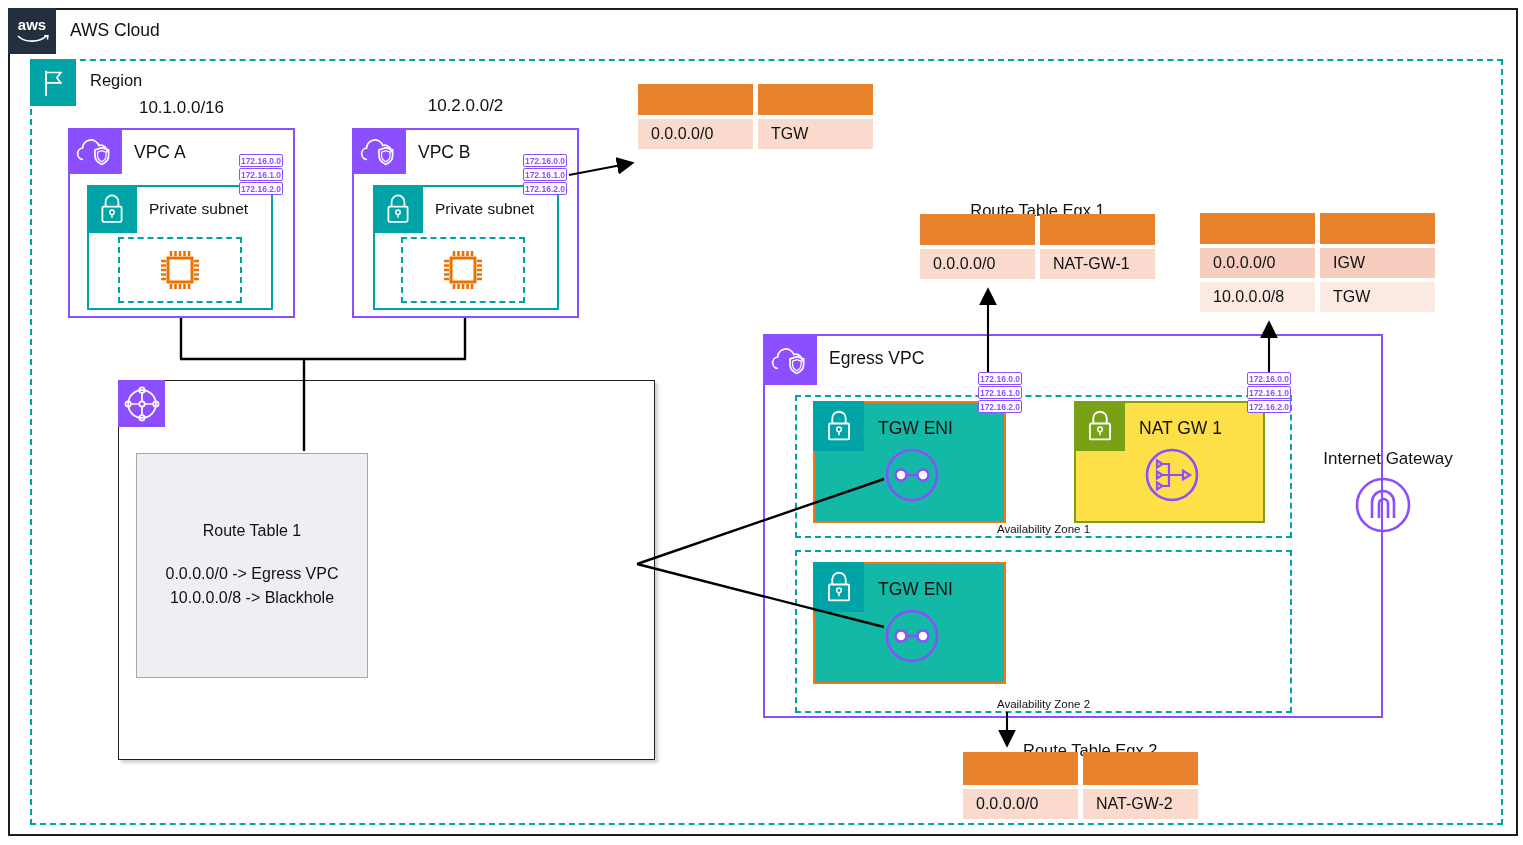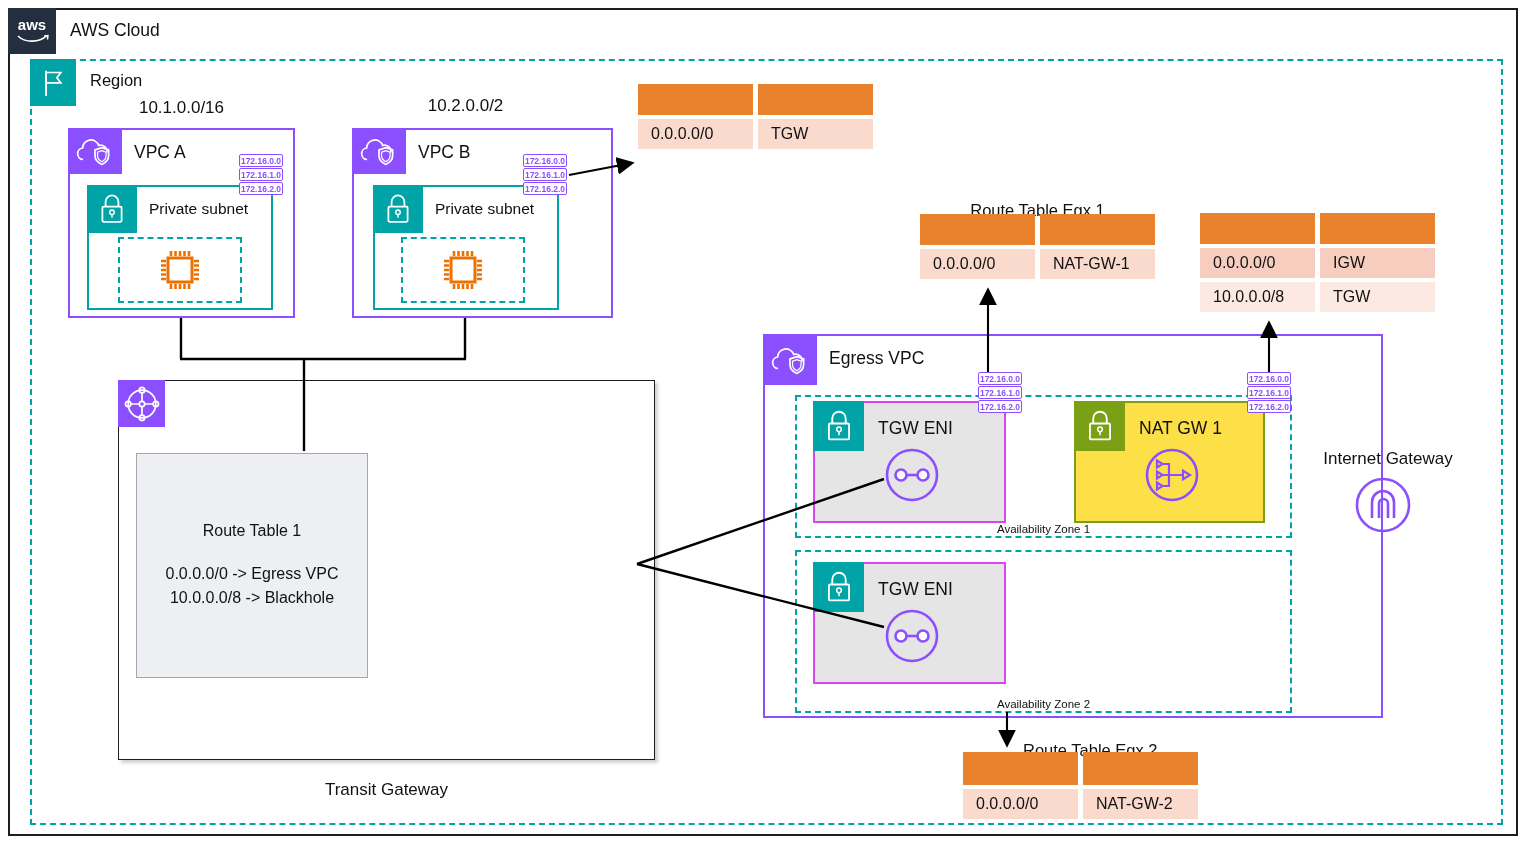--- a/index.html
+++ b/index.html
@@ -44,21 +44,21 @@
   .tgw-box { left:118px; top:380px; width:537px; height:380px; background:#fff; border:1.5px solid #1b1f23; box-shadow:3px 3px 3px rgba(0,0,0,0.18); }
   .tgw-icon-box { position:absolute; left:-1px; top:-1px; width:47px; height:47px; background:#8C4FFF; display:flex; align-items:center; justify-content:center; }
   .graybox { background:#EDEFF2; border:1px solid #A3A7AD; display:flex; flex-direction:column; align-items:center; justify-content:center; text-align:center; }
   .graybox .gtitle { font-size:16px; margin-bottom:22px; }
   .graybox .gline { font-size:16px; line-height:24px; white-space:nowrap; }
   .tgw-label { left:118px; top:780px; width:537px; text-align:center; font-size:17px; }
 
   
   .azbox { position:absolute; border:2px dashed #00A4A6; }
   .az-label { position:absolute; left:0; right:0; bottom:1px; text-align:center; font-size:11.5px; }
-  .enibox { position:absolute; border:2px solid #d946ef; background:#e5e5e5; }
+  .enibox { position:absolute; border:2px solid #f97316; background:#14b8a6; }
   .natbox { position:absolute; border:2px solid #7AA116; background:#fde047; }
   .cell-icon-teal { position:absolute; left:-2px; top:-2px; width:51px; height:50px; background:#00A4A6; display:flex; align-items:center; justify-content:center; }
   .cell-icon-green { position:absolute; left:-2px; top:-2px; width:51px; height:50px; background:#7AA116; display:flex; align-items:center; justify-content:center; }
   .cell-title { position:absolute; left:63px; top:15px; font-size:17.5px; white-space:nowrap; }
   .igw-label { left:1303px; top:449px; width:170px; text-align:center; font-size:17px; }
 
   svg.overlay { position:absolute; left:0; top:0; z-index:8; pointer-events:none; }
   .icon-svg { display:block; }
 </style>
 </head>
@@ -118,21 +118,21 @@
       </div>
     </div>
   </div>
   <div class="abs ipstack" style="left:239px; top:154px;">
     <div class="iplabel">172.16.0.0</div>
     <div class="iplabel">172.16.1.0</div>
     <div class="iplabel">172.16.2.0</div>
   </div>
 
   <div class="abs cidr" style="left:352px; top:96px; width:227px;">10.2.0.0/2</div>
-  <div class="abs vpcbox" style="left:352px; top:128px; width:261px; height:190px;">
+  <div class="abs vpcbox" style="left:352px; top:128px; width:227px; height:190px;">
     <div class="vpc-icon-box">
       <svg class="icon-svg" width="46" height="40" viewBox="0 0 54 46">
         <path d="M13,33 a6.8,6.8 0 0 1 -0.6,-13.5 9.8,9.8 0 0 1 19,-3 7.6,7.6 0 0 1 9.6,8.1" stroke="#fff" stroke-width="2" fill="none"></path>
         <path d="M35,19 l8,2.8 v6.6 c0,5.2 -3.3,8.5 -8,10.4 c-4.7,-1.9 -8,-5.2 -8,-10.4 v-6.6 z" stroke="#fff" stroke-width="2" fill="none"></path>
         <path d="M35,22.5 l5,1.8 v4.4 c0,3.3 -2,5.5 -5,6.9 c-3,-1.4 -5,-3.6 -5,-6.9 v-4.4 z" stroke="#fff" stroke-width="1.4" fill="none"></path>
       </svg>
     </div>
     <div class="vpc-title">VPC B</div>
     <div class="subnet" style="position:absolute; left:19px; top:55px; width:186px; height:125px;">
       <div class="subnet-icon-box">
@@ -200,21 +200,20 @@
           <path d="M23.5,11 V20.5 M26.5,23.5 H36 M23.5,26.5 V36 M11,23.5 H20.5"></path>
         </g>
       </svg>
     </div>
     <div class="graybox" style="position:absolute; left:17px; top:72px; width:232px; height:225px;">
       <div class="gtitle">Route Table 1</div>
       <div class="gline">0.0.0.0/0 -&gt; Egress VPC</div>
       <div class="gline">10.0.0.0/8 -&gt; Blackhole</div>
     </div>
   </div>
-  <div class="abs tgw-label">Transit Gateway</div>
 
   <div class="abs vpcbox" style="left:763px; top:334px; width:620px; height:384px;">
     <div class="vpc-icon-box" style="height:51px;">
       <svg class="icon-svg" width="46" height="40" viewBox="0 0 54 46">
         <path d="M13,33 a6.8,6.8 0 0 1 -0.6,-13.5 9.8,9.8 0 0 1 19,-3 7.6,7.6 0 0 1 9.6,8.1" stroke="#fff" stroke-width="2" fill="none"></path>
         <path d="M35,19 l8,2.8 v6.6 c0,5.2 -3.3,8.5 -8,10.4 c-4.7,-1.9 -8,-5.2 -8,-10.4 v-6.6 z" stroke="#fff" stroke-width="2" fill="none"></path>
         <path d="M35,22.5 l5,1.8 v4.4 c0,3.3 -2,5.5 -5,6.9 c-3,-1.4 -5,-3.6 -5,-6.9 v-4.4 z" stroke="#fff" stroke-width="1.4" fill="none"></path>
       </svg>
     </div>
     <div class="vpc-title">Egress VPC</div>

